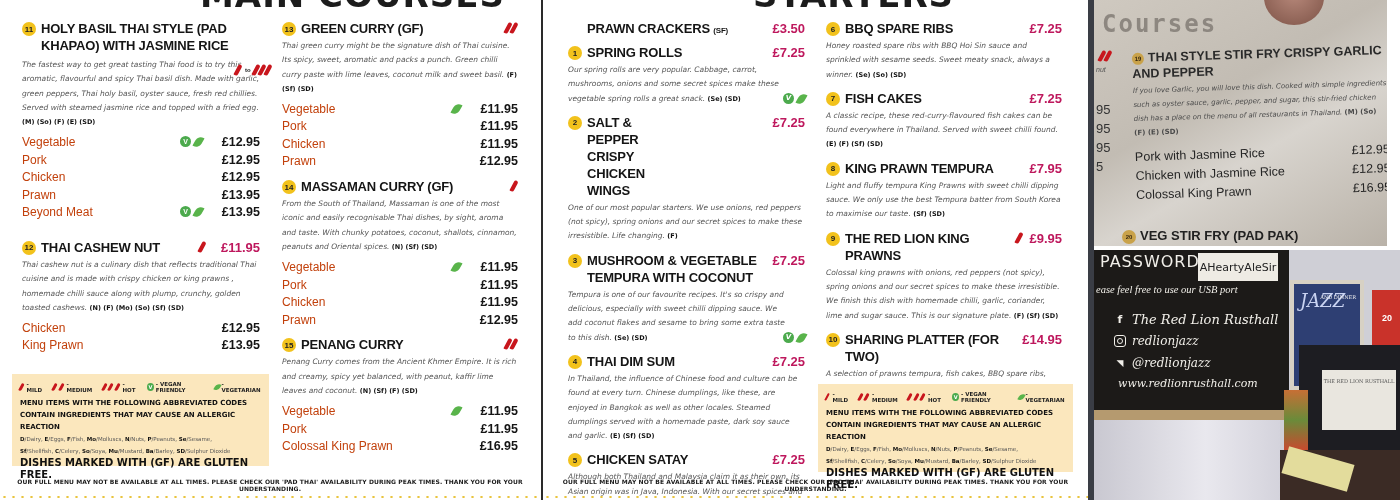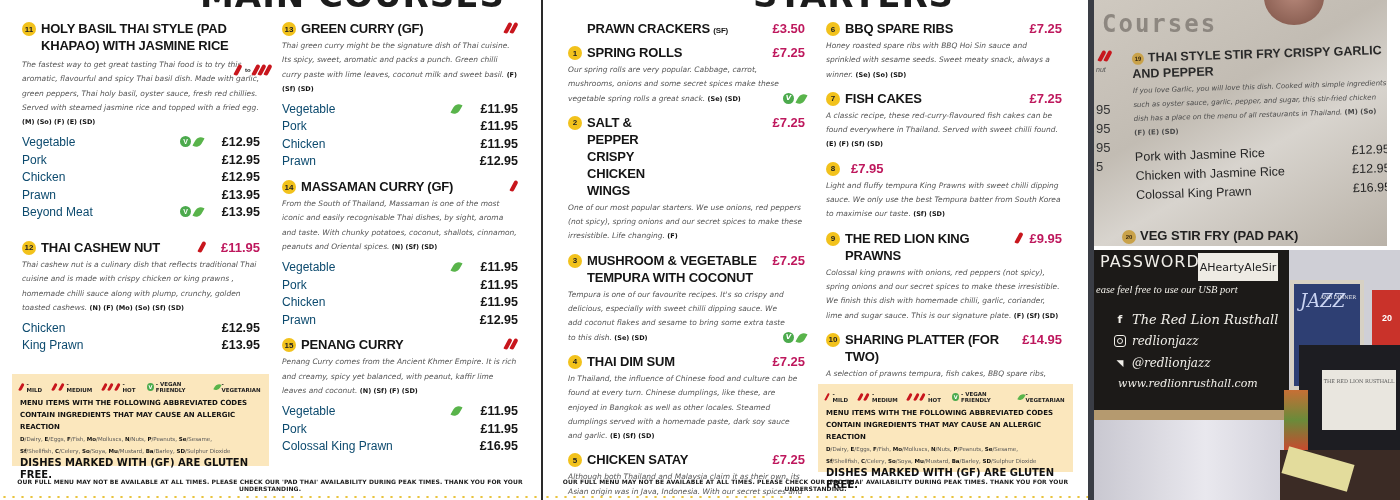--- a/index.html
+++ b/index.html
@@ -44,21 +44,21 @@
   .chili-to { font-size: 6px; margin: 0 3px; font-weight: bold; }
 
   .dish-desc {
     font-family: "DejaVu Sans", sans-serif; font-style: italic; font-size: 7.5px;
     line-height: 14.3px; color: #555; margin-top: 2px;
   }
   .codes { font-style: normal; font-weight: bold; color: #111; font-size: 6.5px; }
 
   .variants { margin-top: 4px; }
   .variant { display: flex; align-items: center; height: 17.5px; }
-  .variant-name { font-size: 12px; color: #0c4a6e; flex: 1; }
+  .variant-name { font-size: 12px; color: #c2410c; flex: 1; }
   .variant-price { font-weight: bold; font-size: 12.5px; color: #151515; width: 52px; text-align: right; }
   .diet { display: inline-flex; gap: 4px; margin-right: 6px; }
   .vegan-icon { width: 11px; height: 11px; border-radius: 50%; background: #4caa4d; color: #fff;
     font-size: 7px; font-weight: bold; display: inline-flex; align-items: center; justify-content: center; }
   .veg-icon { width: 7px; height: 12px; background: #59b44b; border-radius: 6px 0 6px 0;
     transform: rotate(30deg); display: inline-block; }
 
   .legend-box {
     position: absolute; background: #fbe7bd; padding: 7px 8px; font-family: "DejaVu Sans", sans-serif;
   }
@@ -461,20 +461,21 @@
       </div>
       <div class="dish-desc">
         <span>A classic recipe, these red-curry-flavoured fish cakes can be found everywhere in Thailand. Served with sweet chilli found.</span>
         <span class="codes">(E) (F) (Sf) (SD)</span>
       </div>
     </div>
 
     <div class="dish">
       <div class="dish-head">
         <span class="num-badge">8</span>
+        <span class="dish-title">King Prawn Tempura</span>
         <span class="dish-price">£7.95</span>
       </div>
       <div class="dish-desc">
         <span>Light and fluffy tempura King Prawns with sweet chilli dipping sauce. We only use the best Tempura batter from South Korea to maximise our taste.</span>
         <span class="codes">(Sf) (SD)</span>
       </div>
     </div>
 
     <div class="dish">
       <div class="dish-head">

